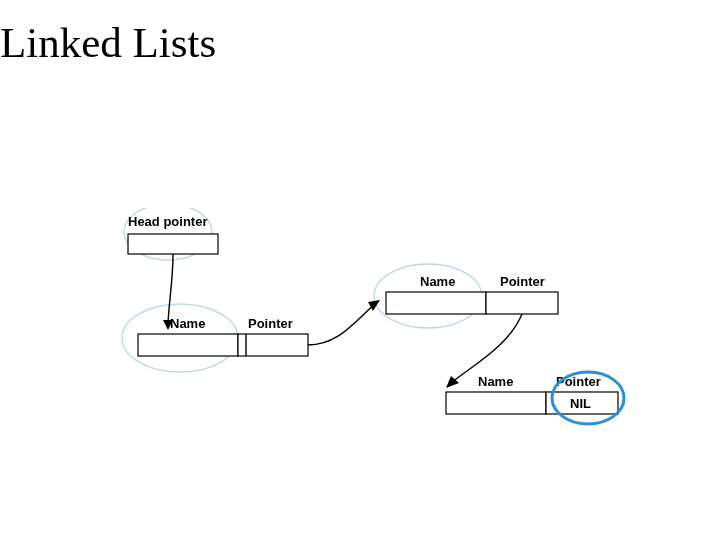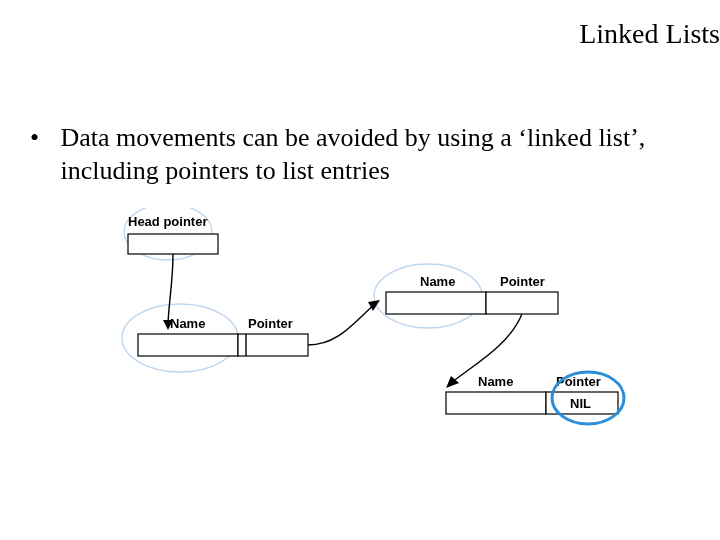--- a/index.html
+++ b/index.html
@@ -14,22 +14,22 @@
   .slide {
     position: relative;
     width: 720px;
     height: 540px;
   }
   .title {
     position: absolute;
     top: 18px;
     left: 0;
     width: 720px;
-    text-align: right;
-    font-size: 28px;
+    text-align: left;
+    font-size: 43px;
   }
   .bullet-row {
     position: absolute;
     top: 122px;
     left: 30px;
     width: 660px;
     font-size: 26px;
     line-height: 1.25;
   }
   .bullet-dot {
@@ -90,24 +90,20 @@
     fill: #000;
   }
 </style>
 </head>
 <body>
 
 <div class="slide">
 
   <div class="title">Linked Lists</div>
 
-  <div class="bullet-row">
-    <span class="bullet-dot">•</span>
-    <span class="bullet-text">Data movements can be avoided by using a ‘linked list’, including pointers to list entries</span>
-  </div>
 
   <div class="diagram">
     <svg viewBox="0 0 520 250">
 
       <ellipse class="faint-circle" cx="60" cy="24" rx="44" ry="28"></ellipse>
       <ellipse class="faint-circle" cx="72" cy="130" rx="58" ry="34"></ellipse>
       <ellipse class="faint-circle" cx="320" cy="88" rx="54" ry="32"></ellipse>
 
       <text class="d-label" x="20" y="18">Head pointer</text>
       <rect class="box" x="20" y="26" width="90" height="20"></rect>

